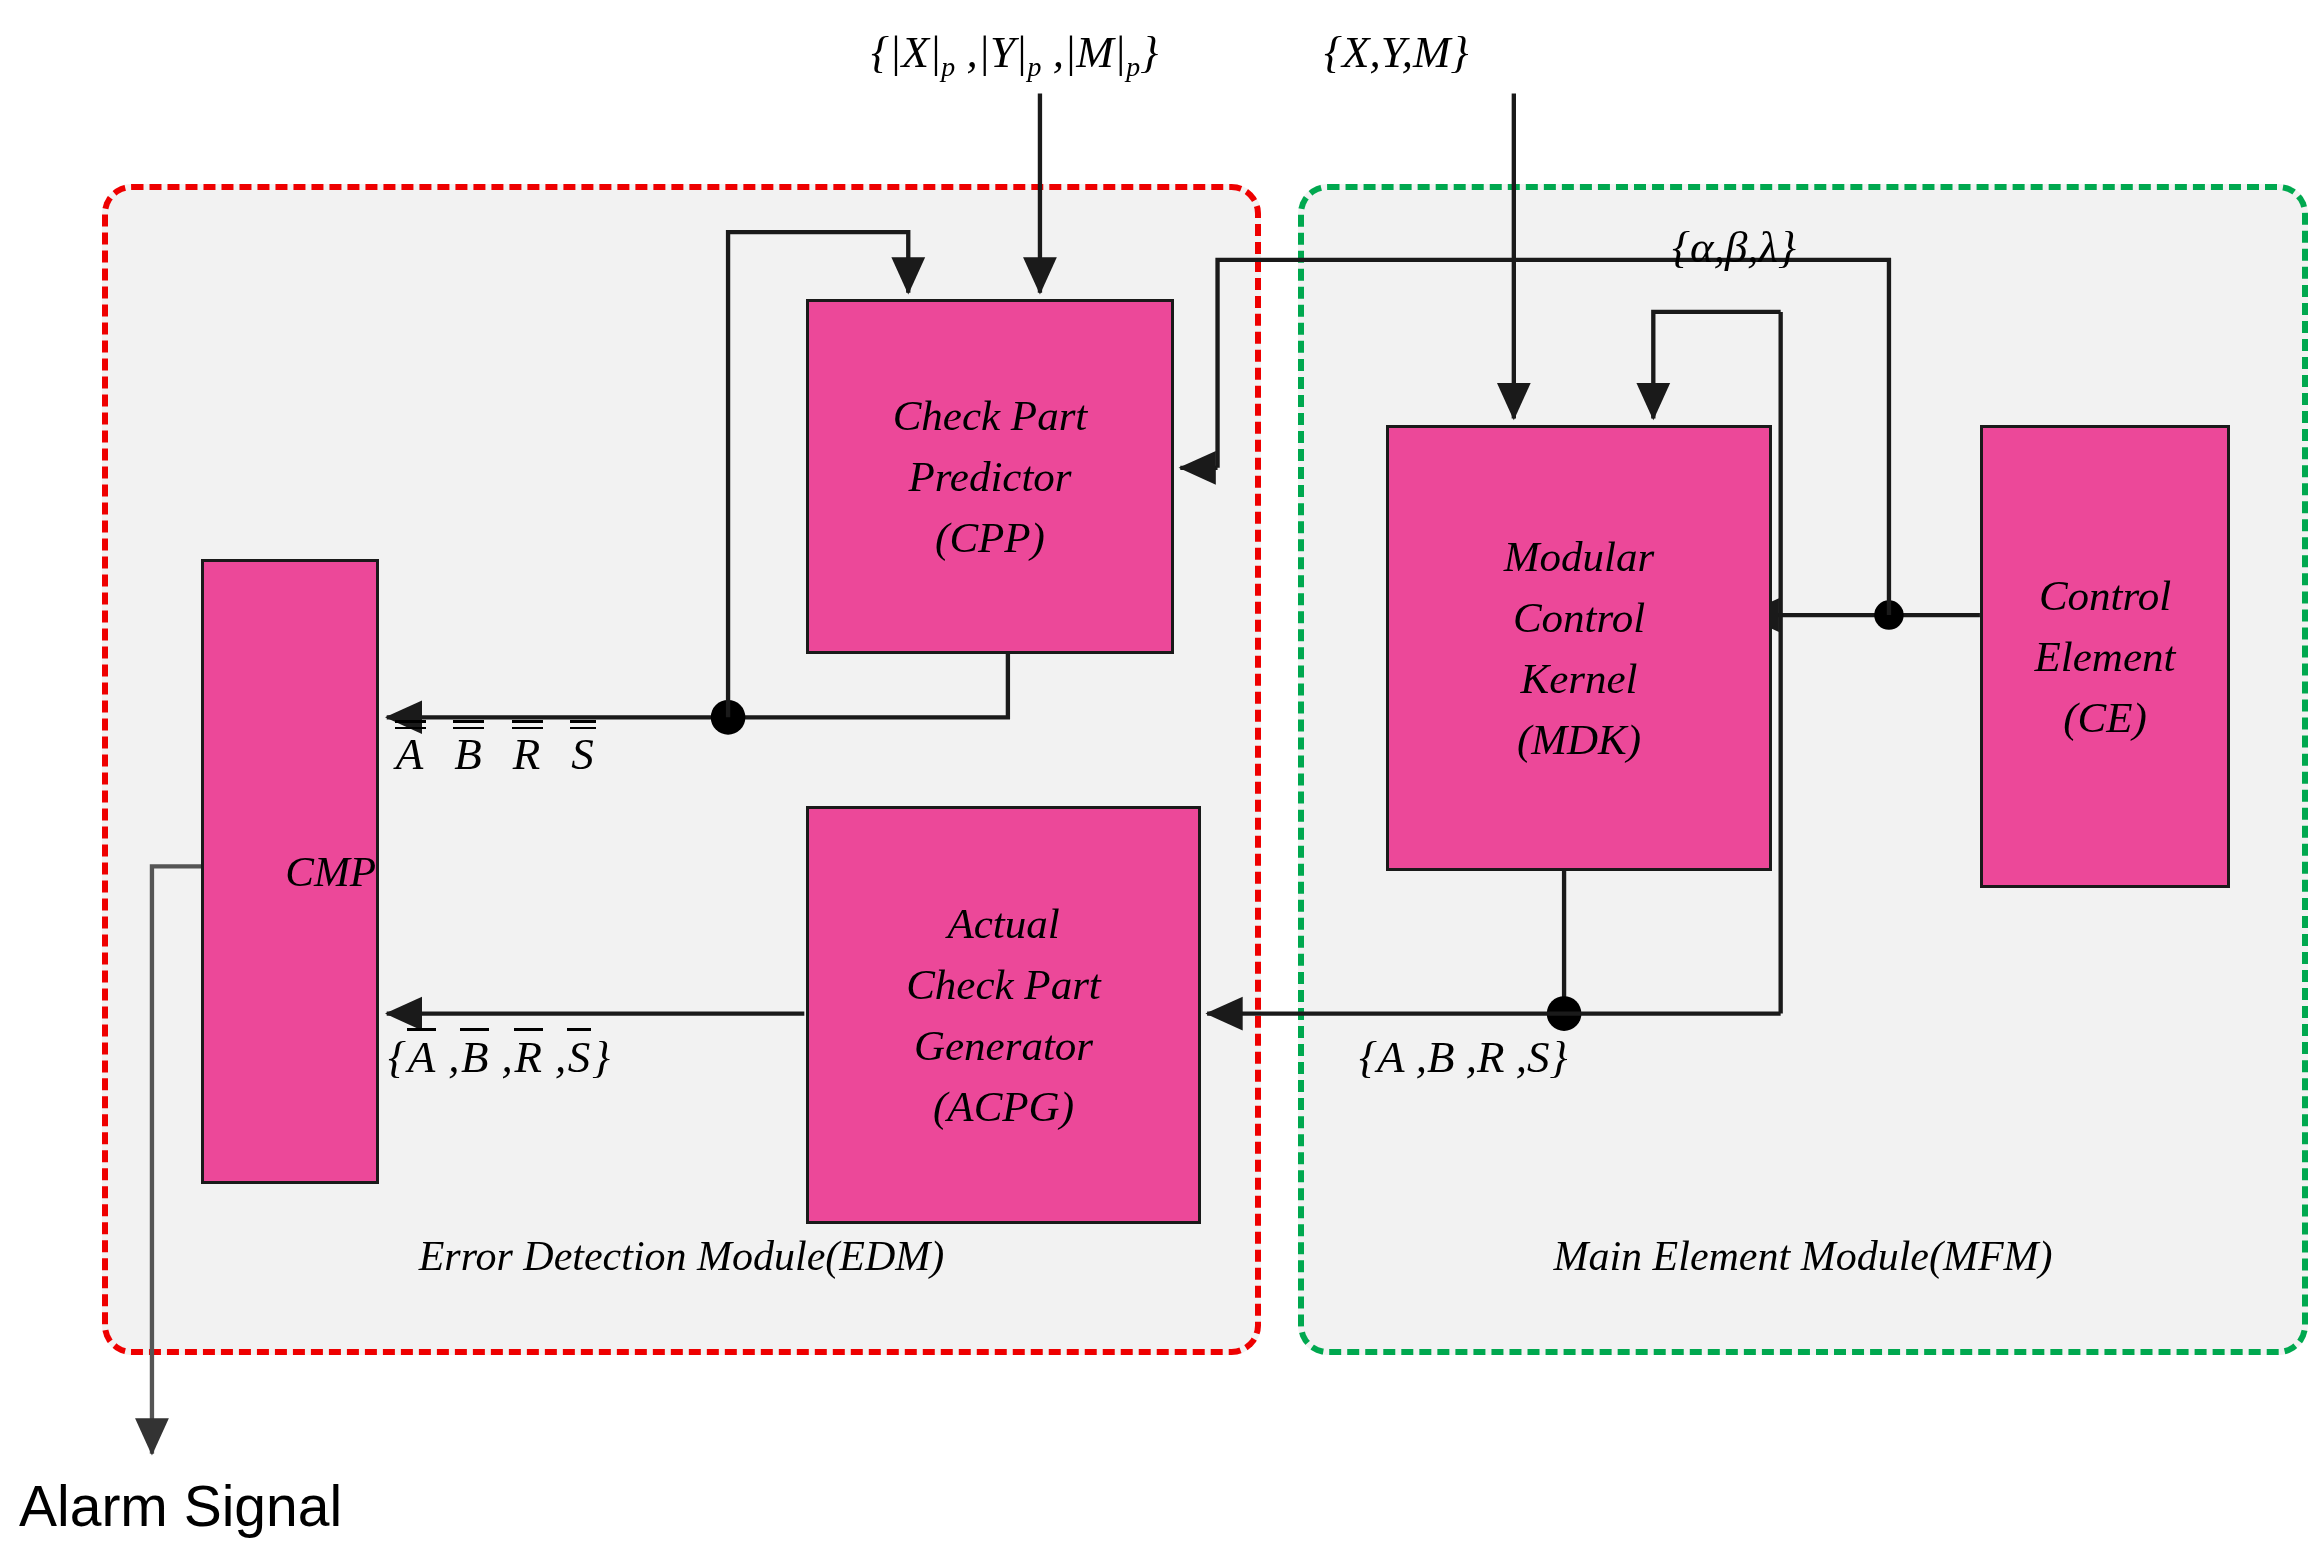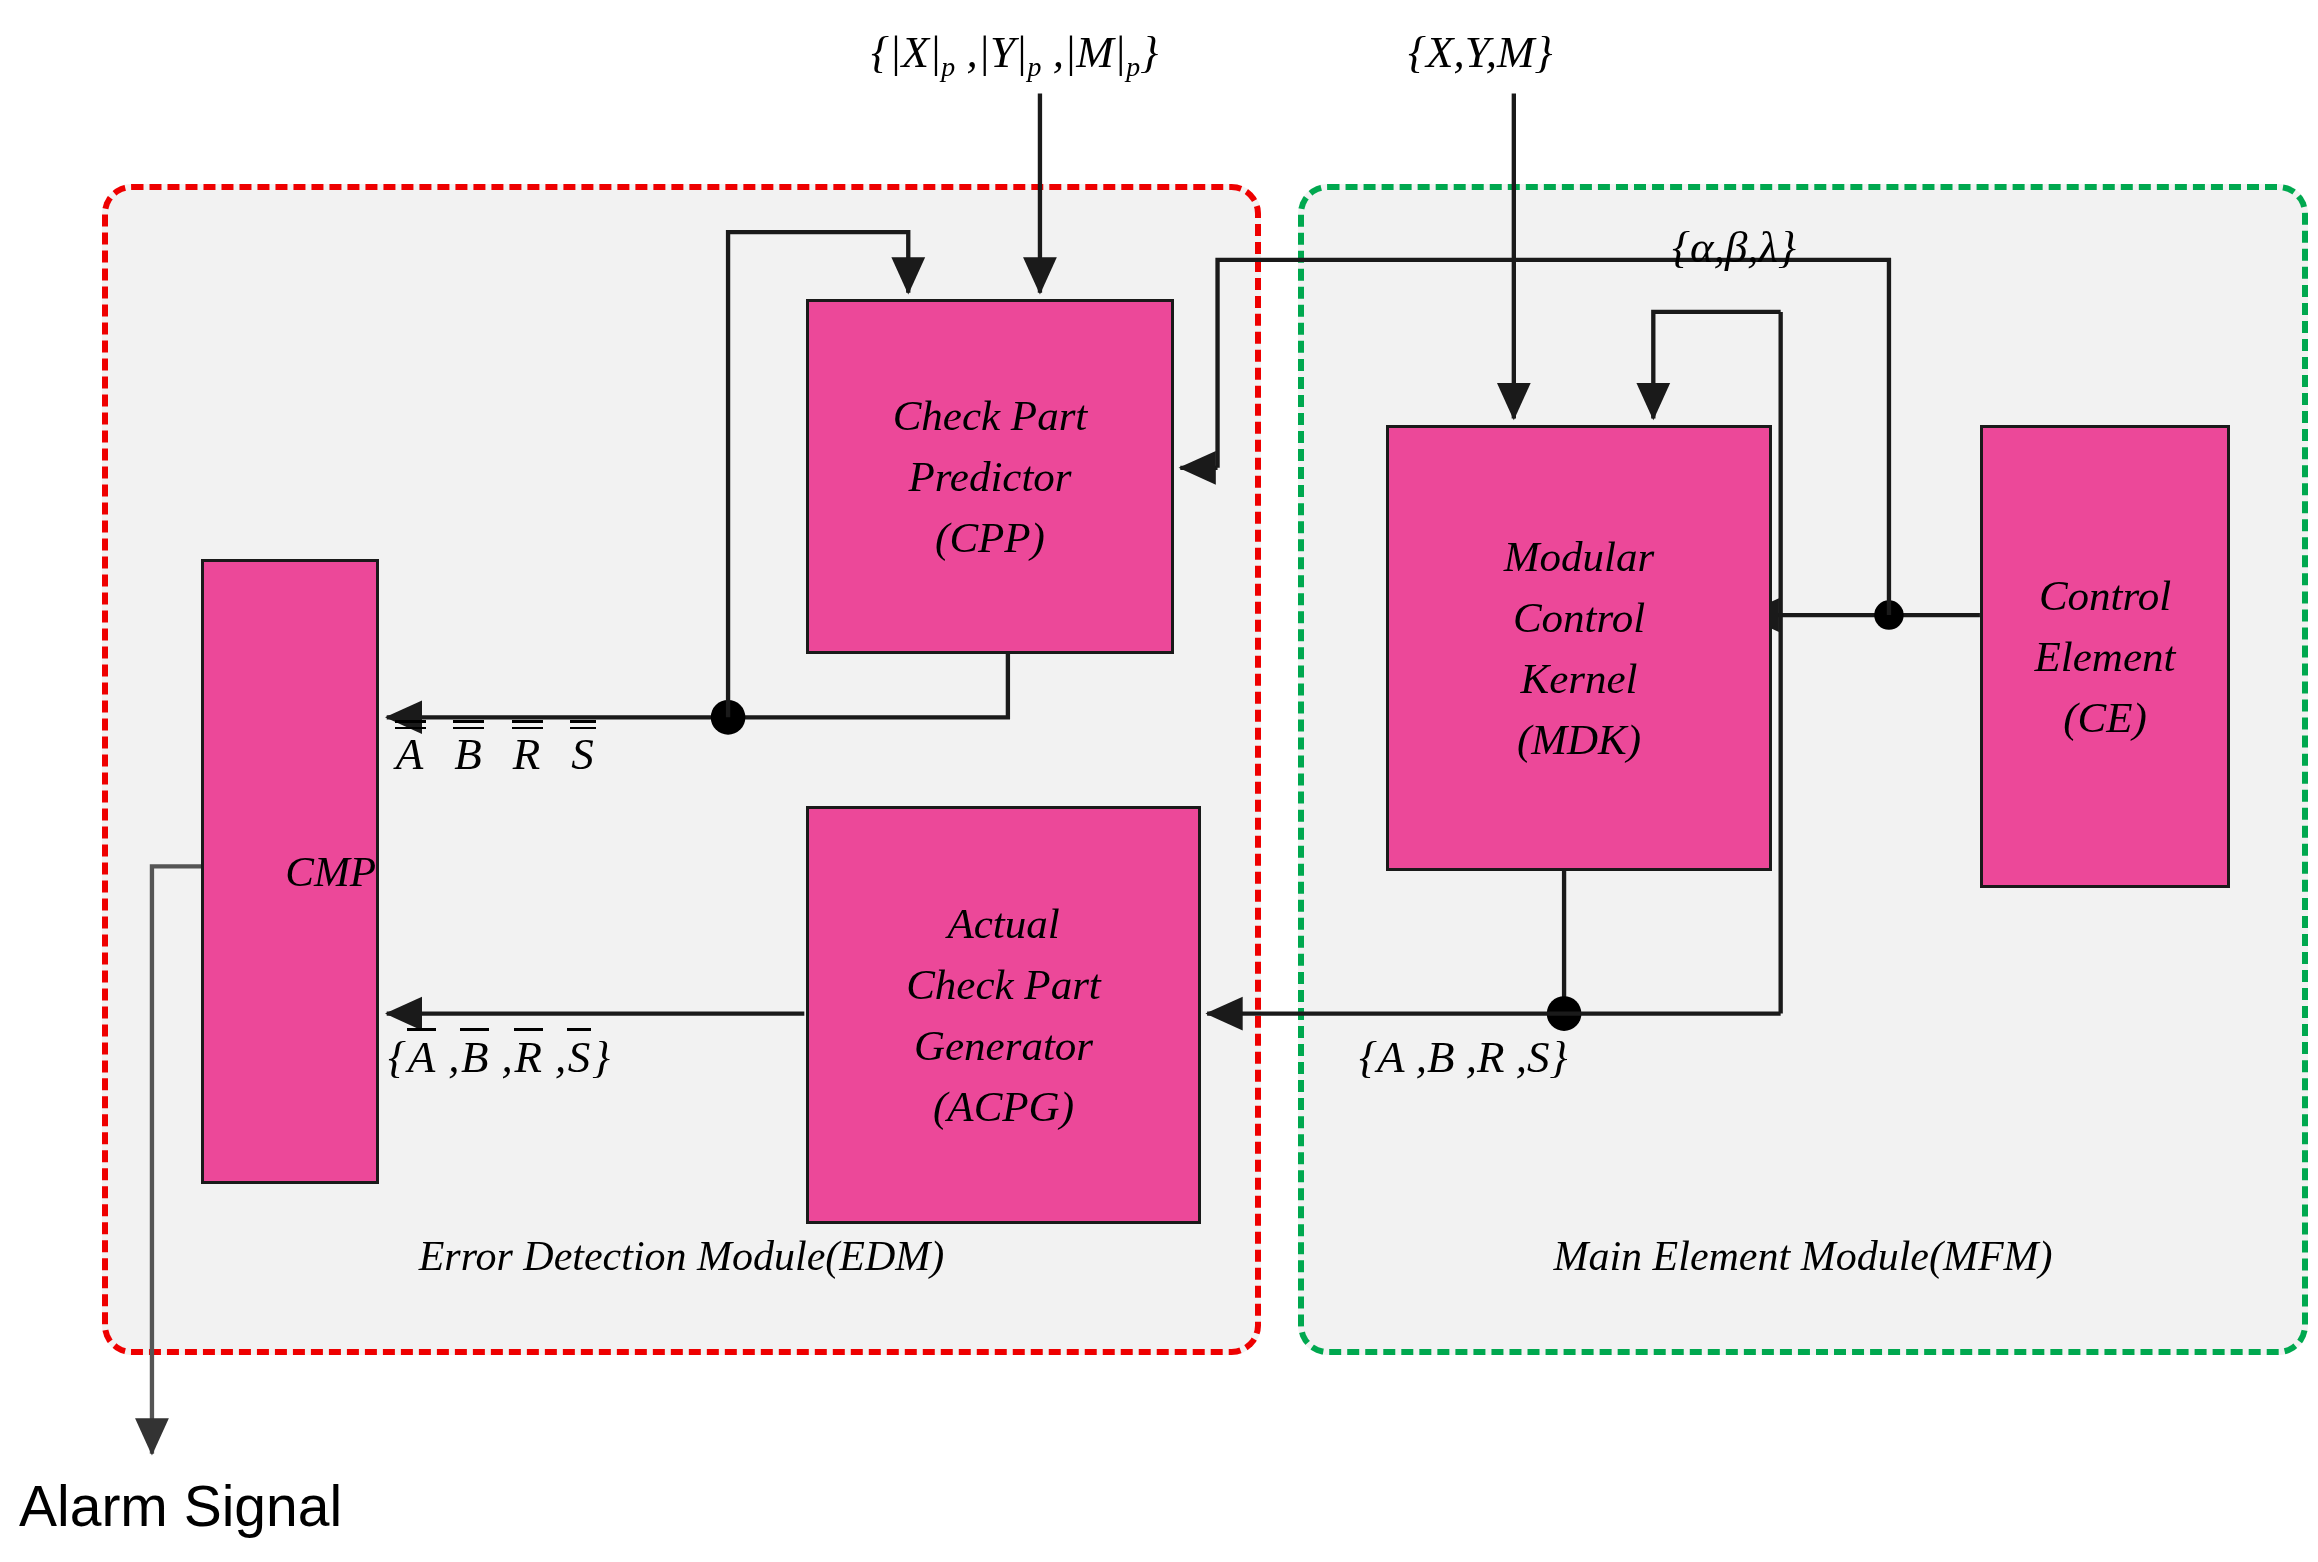--- a/index.html
+++ b/index.html
@@ -73,21 +73,21 @@
 
   
   .sig-label {
     position: absolute;
     font-style: italic;
     color: #000000;
     white-space: nowrap;
     z-index: 7;
   }
   #label-top-left   { left: 823px;  top: 26px;  font-size: 45px; margin-left: 48px; }
-  #label-top-right  { left: 1408px; top: 26px;  font-size: 45px; }
+  #label-top-right  { left: 1324px; top: 26px;  font-size: 45px; }
   #label-greek      { left: 1672px; top: 221px; font-size: 45px; }
   #label-dd-parts   { left: 394px;  top: 728px; font-size: 45px; letter-spacing: 1.7px; }
   #label-bar-set    { left: 388px;  top: 1031px; font-size: 45px; }
   #label-plain-set  { left: 1359px; top: 1031px; font-size: 45px; }
 
   .alarm-text {
     position: absolute;
     left: 19px; top: 1473px;
     font-family: "Liberation Sans", "DejaVu Sans", sans-serif;
     font-style: normal;

